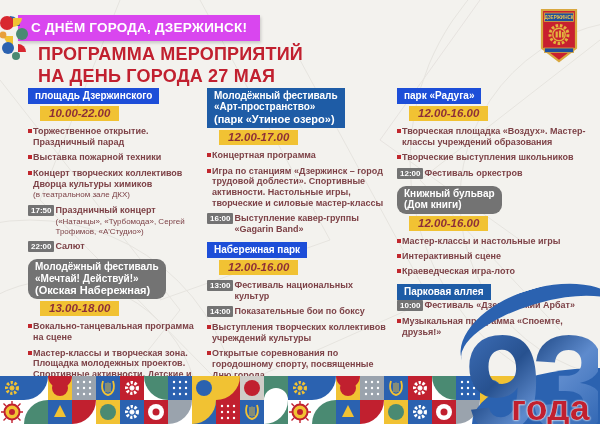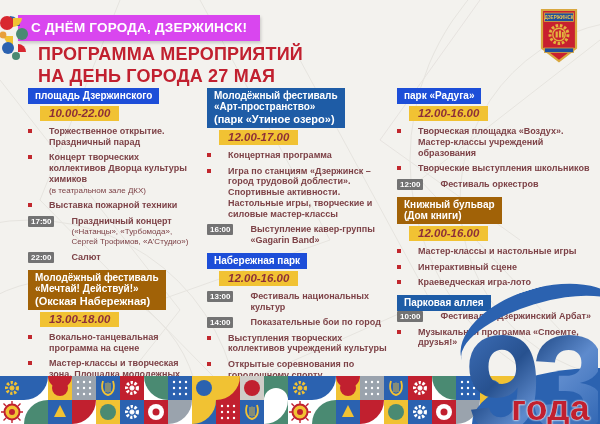--- a/index.html
+++ b/index.html
@@ -26,29 +26,29 @@
   .column{flex:0 0 auto;}
   .column:nth-child(1){width:170px;}
   .column:nth-child(2){width:181px;}
   .column:nth-child(3){width:194px;}
   .section{margin-bottom:7px;}
   .sec-header{
     width:fit-content;max-width:100%;color:#fff;font-weight:bold;
     font-size:10px;line-height:1.14;padding:2px 7px 3px;
   }
   .sec-header.red{background:#1d4ed8;}
-  .sec-header.teal{background:#a16207;}
+  .sec-header.teal{background:#737373;border-radius:9px;}
   .sec-header.blue{background:#1e5ca6;}
   .hline.small{font-size:11px;}
   .time-range{
     width:fit-content;background:#f1c233;color:#8d2f38;font-weight:bold;
     font-size:11.5px;padding:1px 9px 2px;margin:2px 0 5px 12px;font-style:italic;
   }
   .item{
-    display:flex;gap:17px;margin:0 0 4.5px 0;
+    display:flex;gap:1px;margin:0 0 4.5px 0;
     color:#7d4247;font-weight:bold;font-size:9px;line-height:1.2;
   }
   .bullet{flex:0 0 auto;width:4px;height:4px;background:#c1272d;margin-top:3px;}
   .badge{
     flex:0 0 auto;background:#737373;color:#fff;font-size:8px;font-weight:bold;
     padding:0 3px;height:11px;line-height:11px;border-radius:1px;margin-top:0;
   }
   .item-body{display:block;}
   .item-sub{display:block;font-weight:normal;font-size:8px;line-height:1.25;margin-top:1px;}
   
@@ -134,25 +134,25 @@
           <div class="sec-header red">
             <div class="hline">площадь Дзержинского</div>
           </div>
           <div class="time-range">10.00-22.00</div>
           <div class="item">
             <span class="bullet"></span>
             <span class="item-body"><span class="item-text">Торжественное открытие. Праздничный парад</span></span>
           </div>
           <div class="item">
             <span class="bullet"></span>
+            <span class="item-body"><span class="item-text">Выставка пожарной техники</span></span>
+          </div>
+          <div class="item">
+            <span class="bullet"></span>
             <span class="item-body"><span class="item-text">Концерт творческих коллективов Дворца культуры химиков</span><span class="item-sub">(в театральном зале ДКХ)</span></span>
-          </div>
-          <div class="item">
-            <span class="bullet"></span>
-            <span class="item-body"><span class="item-text">Выставка пожарной техники</span></span>
           </div>
           <div class="item">
             <span class="badge">17:50</span>
             <span class="item-body"><span class="item-text">Праздничный концерт</span><span class="item-sub">(«Натанцы», «Турбомода», Сергей Трофимов, «А'Студио»)</span></span>
           </div>
           <div class="item">
             <span class="badge">22:00</span>
             <span class="item-body"><span class="item-text">Салют</span></span>
           </div>
         </section>
@@ -206,21 +206,21 @@
           <div class="sec-header red">
             <div class="hline">Набережная парк</div>
           </div>
           <div class="time-range">12.00-16.00</div>
           <div class="item">
             <span class="badge">13:00</span>
             <span class="item-body"><span class="item-text">Фестиваль национальных культур</span></span>
           </div>
           <div class="item">
             <span class="badge">14:00</span>
-            <span class="item-body"><span class="item-text">Показательные бои по город</span></span>
+            <span class="item-body"><span class="item-text">Показательные бои по боксу</span></span>
           </div>
           <div class="item">
             <span class="bullet"></span>
             <span class="item-body"><span class="item-text">Выступления творческих коллективов учреждений культуры</span></span>
           </div>
           <div class="item">
             <span class="bullet"></span>
             <span class="item-body"><span class="item-text">Открытые соревнования по городошному спорту, посвященные Дню города</span></span>
           </div>
         </section>

